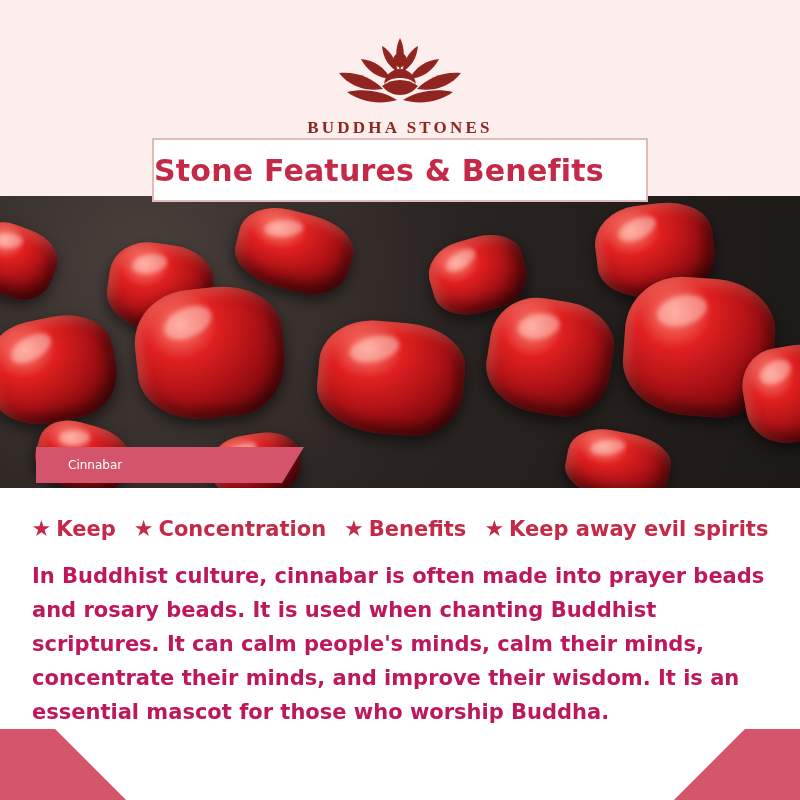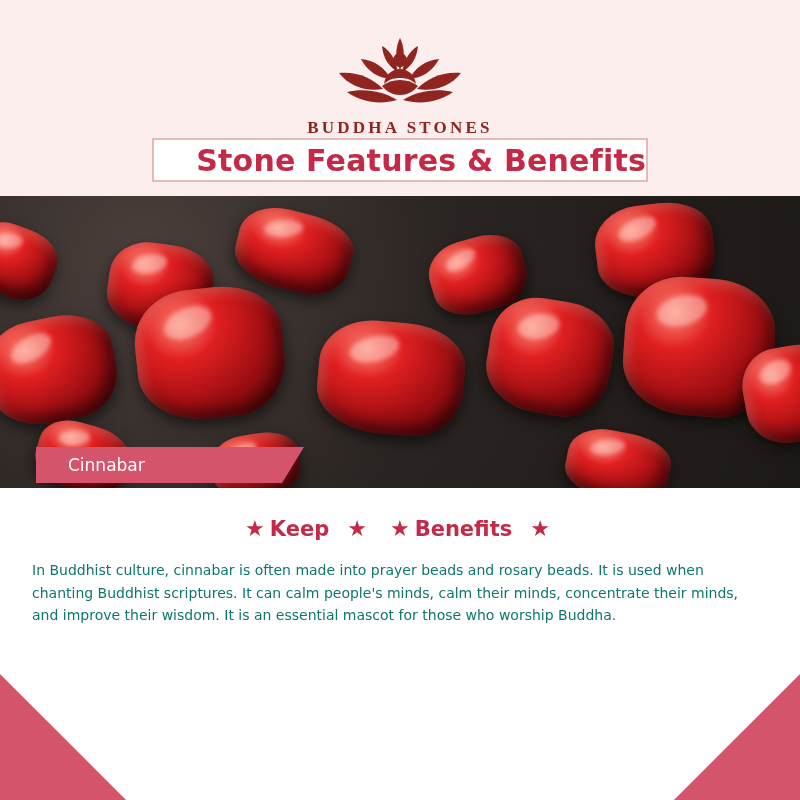--- a/index.html
+++ b/index.html
@@ -88,27 +88,27 @@
     color: #8f2420;
     font-family: "Liberation Serif", serif;
   }
 
   
   .title-banner {
     position: absolute;
     top: 138px;
     left: 152px;
     width: 496px;
-    height: 44px;
+    height: 64px;
     background: #ffffff;
     border: 2px solid #e3b9b9;
     box-sizing: border-box;
     display: flex;
     align-items: center;
-    justify-content: flex-end;
+    justify-content: flex-start;
     z-index: 5;
   }
   .title-banner h1 {
     margin: 0;
     font-size: 30px;
     font-weight: bold;
     color: #c42a47;
     font-family: "DejaVu Sans", sans-serif;
     letter-spacing: 0.2px;
   }
@@ -164,21 +164,21 @@
     background: #d4556b;
     display: flex;
     align-items: center;
     padding-left: 32px;
     padding-right: 36px;
     z-index: 6;
     clip-path: polygon(0 0, 100% 0, calc(100% - 22px) 100%, 0 100%);
   }
   .stone-tab span {
     color: #ffffff;
-    font-size: 17px;
+    font-size: 12px;
     font-family: "DejaVu Sans", sans-serif;
   }
 
   
   .benefits {
     position: absolute;
     top: 488px;
     left: 0;
     width: 800px;
     z-index: 4;
@@ -202,24 +202,25 @@
     white-space: nowrap;
   }
   .benefit .star {
     color: #c42a47;
     font-size: 22px;
     margin-right: 5px;
   }
 
   .body-text {
     margin: 18px 32px 0 32px;
-    font-size: 14px;
+    font-size: 21px;
     line-height: 1.62;
-    color: #0f766e;
+    color: #be185d;
     font-family: "DejaVu Sans", sans-serif;
+    font-weight: bold;
   }
 </style>
 </head>
 <body>
 
 <div class="page">
 
   <div class="corner corner-tl"></div>
   <div class="corner corner-tr"></div>
   <div class="corner corner-bl"></div>
@@ -278,26 +279,28 @@
   </div>
 
   <div class="benefits">
     <div class="benefit-row">
       <div class="benefit">
         <span class="star">★</span>
         <span>Keep</span>
       </div>
       <div class="benefit">
         <span class="star">★</span>
+        <span>Concentration</span>
       </div>
       <div class="benefit">
         <span class="star">★</span>
         <span>Benefits</span>
       </div>
       <div class="benefit">
         <span class="star">★</span>
+        <span>Keep away evil spirits</span>
       </div>
     </div>
 
     <p class="body-text">In Buddhist culture, cinnabar is often made into prayer beads and rosary beads. It is used when chanting Buddhist scriptures. It can calm people's minds, calm their minds, concentrate their minds, and improve their wisdom. It is an essential mascot for those who worship Buddha.</p>
   </div>
 
 </div>
 
 </body></html>

